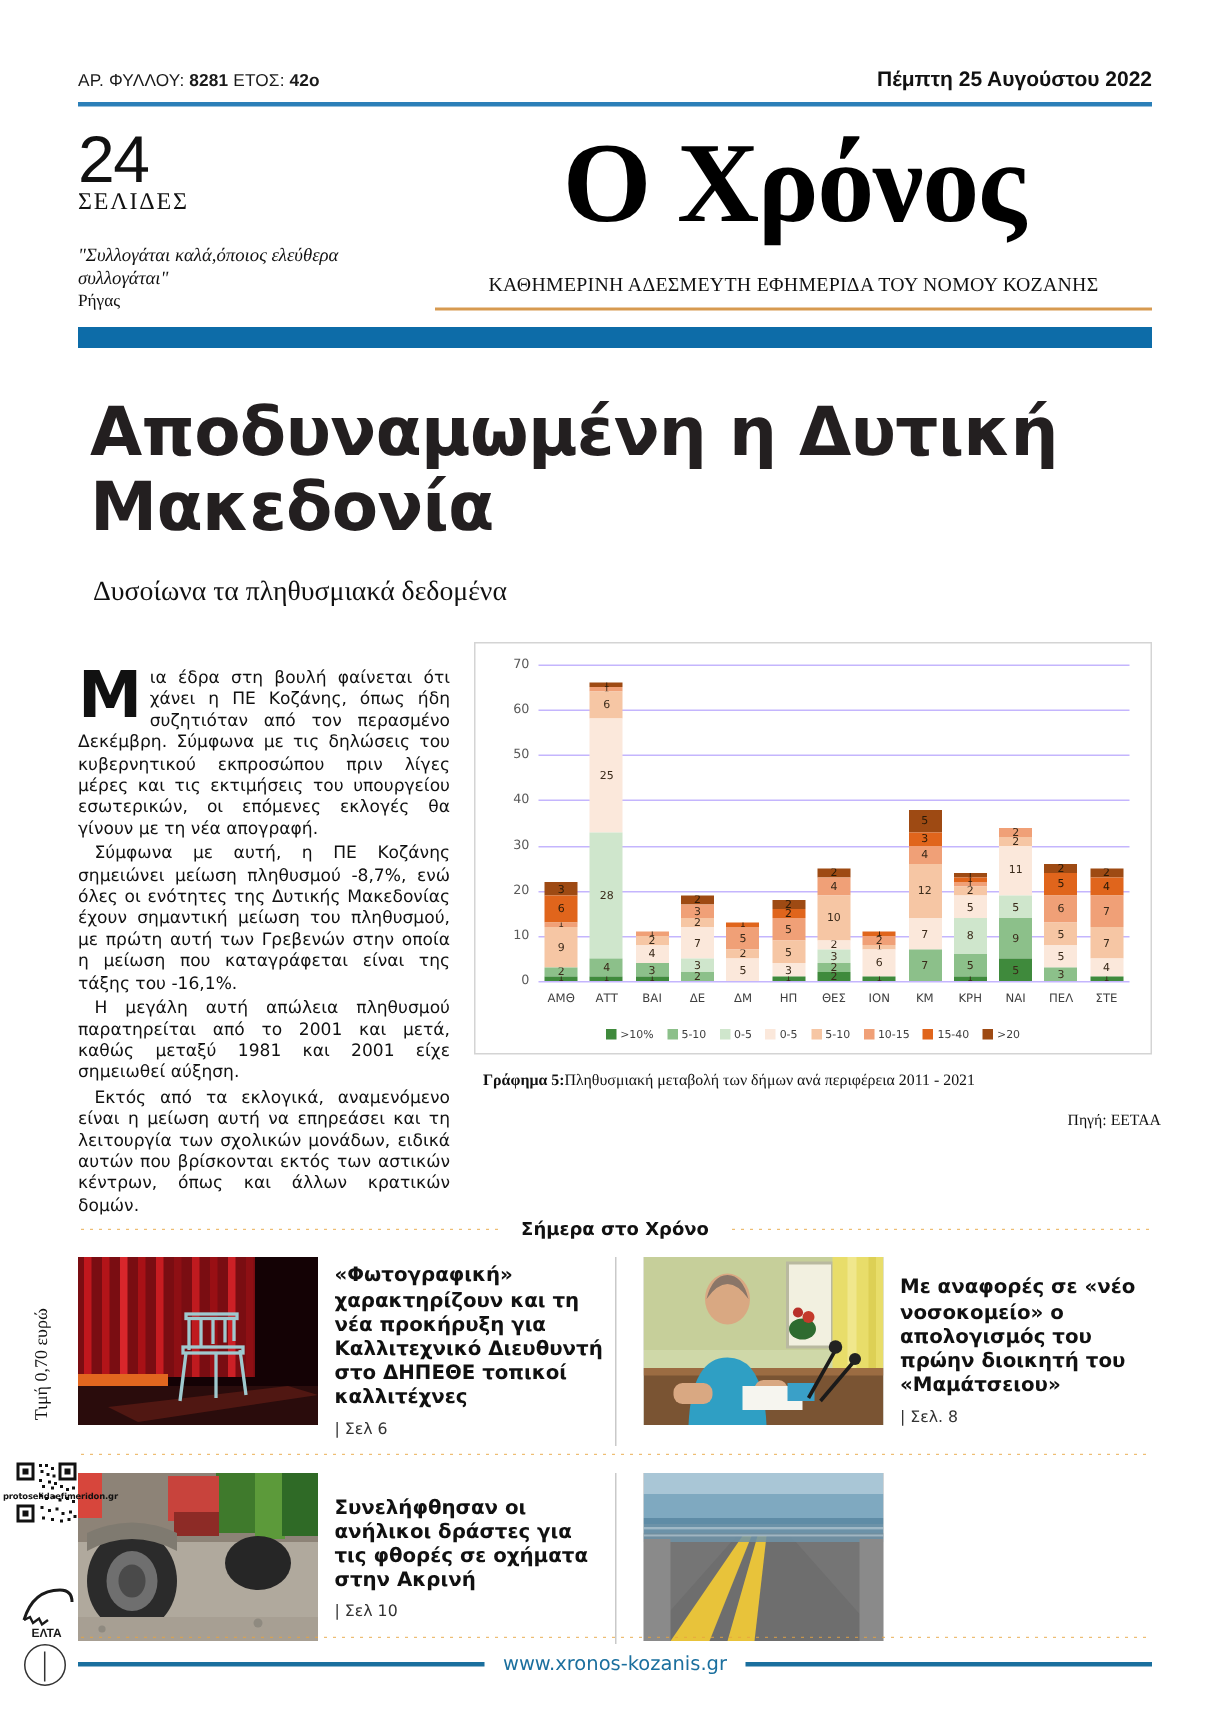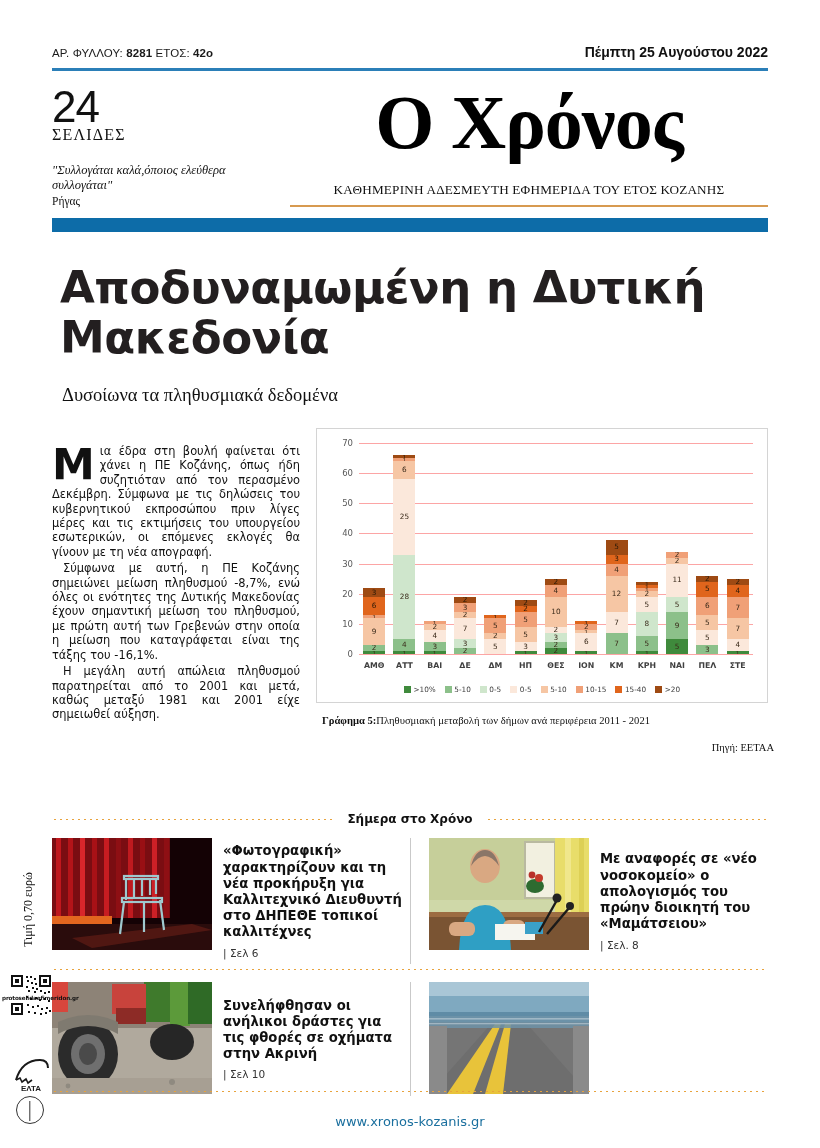--- a/index.html
+++ b/index.html
@@ -91,21 +91,21 @@
   
   .chart-box {
     position:absolute; left:316px; top:428px; width:452px; height:275px;
     border:1px solid #d4d4d4; background:#fff;
   }
   .chart-inner { position:absolute; left:0; top:0; width:100%; height:100%; }
   .plot {
     position:absolute; left:42px; top:14px; right:14px; bottom:48px;
   }
   .gridline {
-    position:absolute; left:0; right:0; height:1px; background:#fca5a5;
+    position:absolute; left:0; right:0; height:1px; background:#c4b5fd;
   }
   .ytick {
     position:absolute; right:100%; margin-right:6px;
     font-size:8.5px; color:#595959; transform:translateY(-50%);
     font-family:"DejaVu Sans", sans-serif; white-space:nowrap;
   }
   .bars {
     position:absolute; left:0; right:0; bottom:0; top:0;
     display:flex; align-items:flex-end; justify-content:space-around;
   }
@@ -115,21 +115,20 @@
     font-size:7.3px; color:#3a2a1a; font-family:"DejaVu Sans", sans-serif;
     overflow:hidden; line-height:7.5px;
   }
   .xlabels {
     position:absolute; left:42px; right:14px; bottom:30px; height:14px;
     display:flex; justify-content:space-around; align-items:center;
   }
   .xlab {
     width:22px; text-align:center; font-size:7.8px; color:#404040;
     font-family:"DejaVu Sans", sans-serif;
-    font-weight:bold;
   }
   .legend {
     position:absolute; left:0; right:0; bottom:8px;
     display:flex; justify-content:center; align-items:center; gap:9px;
   }
   .leg-item { display:flex; align-items:center; gap:2.5px; }
   .leg-sw { width:7px; height:7px; display:block; }
   .leg-tx { font-size:7.3px; color:#404040; font-family:"DejaVu Sans", sans-serif; }
 
   .chart-caption {
@@ -180,21 +179,21 @@
     font-size:10.5px; color:#333;
   }
   .dot-div {
     position:absolute; left:52px; width:716px; height:3px;
     background-image:radial-gradient(#e8a33d 1.1px, transparent 1.2px);
     background-size:6px 3px; background-repeat:repeat-x;
   }
 
   
   .footer { position:absolute; left:52px; top:1102px; width:716px;
-            display:flex; align-items:center; justify-content:flex-end; gap:12px;flex-direction:column; }
+            display:flex; align-items:center; justify-content:flex-end; gap:12px; }
   .f-line { flex:1; height:3px; background:#1a6f9e; }
   .f-url { font-family:"DejaVu Sans", sans-serif; font-size:13px; color:#1a6f9e; }
 
   
   .rail { position:absolute; left:4px; top:858px; width:46px; }
   .price {
     position:absolute; left:-36px; top:44px; width:120px;
     transform:rotate(-90deg); transform-origin:center;
     font-family:"Liberation Serif", serif; font-size:12px; color:#111;
     text-align:center; white-space:nowrap;
@@ -231,33 +230,34 @@
   <div class="rule-blue-thin"></div>
 
   <div class="mast-left">
     <div class="pages-num">24</div>
     <div class="pages-word">ΣΕΛΙΔΕΣ</div>
     <div class="quote">"Συλλογάται καλά,όποιος ελεύθερα συλλογάται"</div>
     <div class="quote-author">Ρήγας</div>
   </div>
 
   <div class="mast-title">Ο Χρόνος</div>
-  <div class="mast-sub">ΚΑΘΗΜΕΡΙΝΗ ΑΔΕΣΜΕΥΤΗ ΕΦΗΜΕΡΙΔΑ ΤΟΥ ΕΤΟΣ ΚΟΖΑΝΗΣ</div>
+  <div class="mast-sub">ΚΑΘΗΜΕΡΙΝΗ ΑΔΕΣΜΕΥΤΗ ΕΦΗΜΕΡΙΔΑ ΤΟΥ ΝΟΜΟΥ ΚΟΖΑΝΗΣ</div>
   <div class="rule-orange"></div>
   <div class="band-blue"></div>
 
   <div class="headline">Αποδυναμωμένη η Δυτική Μακεδονία</div>
   <div class="subheadline">Δυσοίωνα τα πληθυσμιακά δεδομένα</div>
 
   <div class="article">
     <p class="first">
       <span class="dropcap">Μ</span><span>ια έδρα στη βουλή φαίνεται ότι χάνει η ΠΕ Κοζάνης, όπως ήδη συζητιόταν από τον περασμένο Δεκέμβρη. Σύμφωνα με τις δηλώσεις του κυβερνητικού εκπροσώπου πριν λίγες μέρες και τις εκτιμήσεις του υπουργείου εσωτερικών, οι επόμενες εκλογές θα γίνουν με τη νέα απογραφή.</span>
     </p>
     <p>Σύμφωνα με αυτή, η ΠΕ Κοζάνης σημειώνει μείωση πληθυσμού -8,7%, ενώ όλες οι ενότητες της Δυτικής Μακεδονίας έχουν σημαντική μείωση του πληθυσμού, με πρώτη αυτή των Γρεβενών στην οποία η μείωση που καταγράφεται είναι της τάξης του -16,1%.</p>
     <p>Η μεγάλη αυτή απώλεια πληθυσμού παρατηρείται από το 2001 και μετά, καθώς μεταξύ 1981 και 2001 είχε σημειωθεί αύξηση.</p>
+    <p>Εκτός από τα εκλογικά, αναμενόμενο είναι η μείωση αυτή να επηρεάσει και τη λειτουργία των σχολικών μονάδων, ειδικά αυτών που βρίσκονται εκτός των αστικών κέντρων, όπως και άλλων κρατικών δομών.</p>
   </div>
 
   <div class="chart-box">
     <div class="chart-inner">
       <div class="plot">
         <div id="gridlines">
             <div class="gridline" style="top: 100%;">
               <span class="ytick">0</span>
             </div>
             <div class="gridline" style="top: 85.7143%;">

